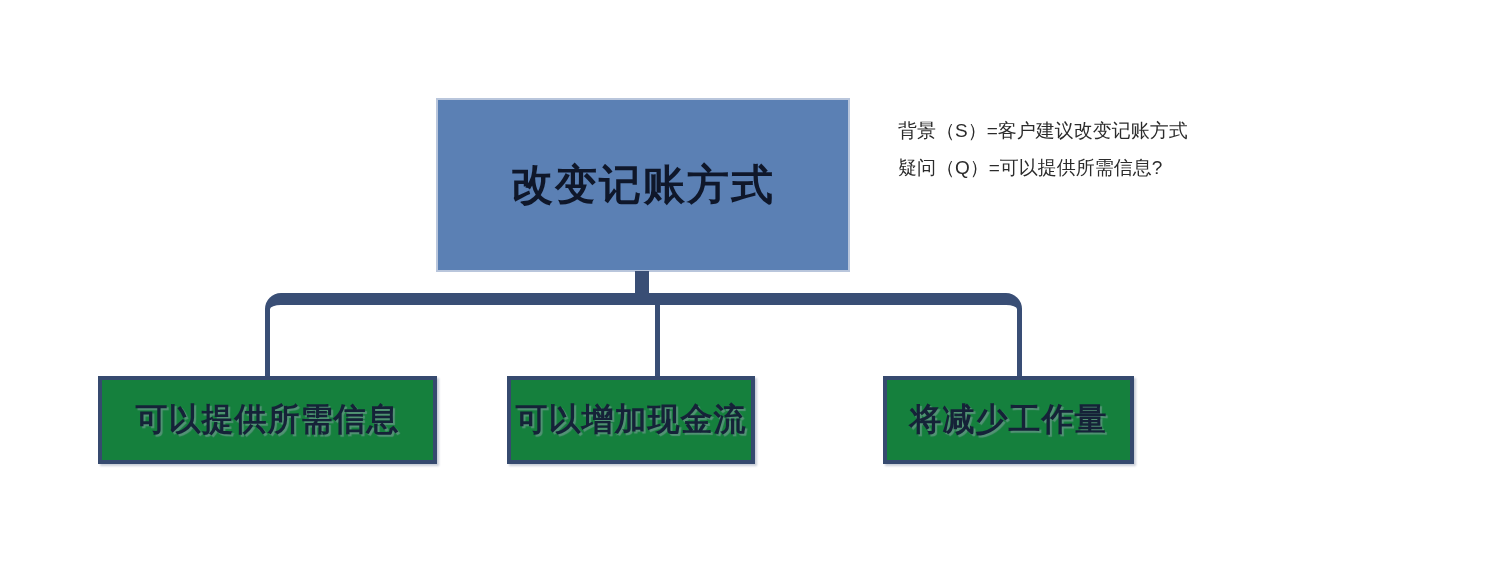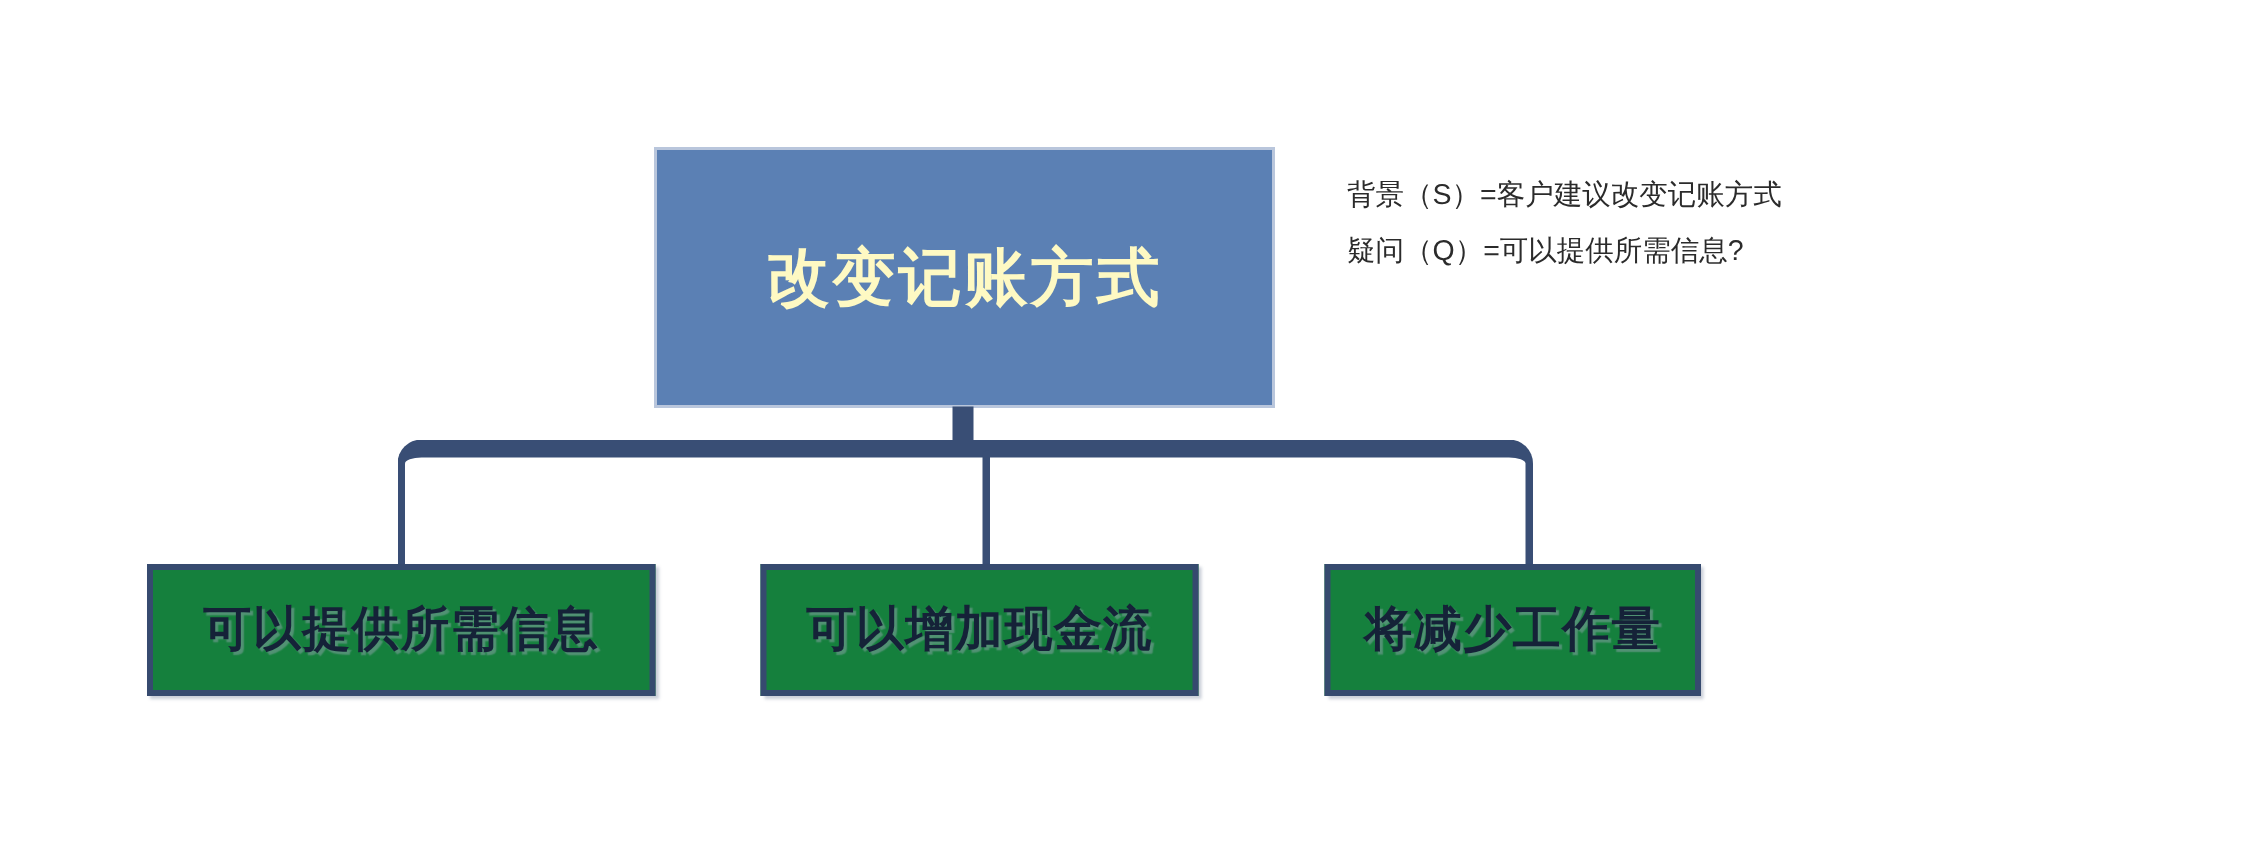--- a/index.html
+++ b/index.html
@@ -18,21 +18,21 @@
     left: 436px; top: 98px;
     width: 414px; height: 174px;
     background: #5b80b4;
     border: 2px solid #b9c6dc;
     box-sizing: border-box;
     display: flex;
     flex-direction: column;
     align-items: center;
     justify-content: center;
     text-align: center;
-    color: #fef9c3;
+    color: #0f172a;
     font-size: 42px;
     font-weight: bold;
     line-height: 54px;
     letter-spacing: 2px;
   }
 
   
   .conn { position: absolute; background: #394e75; }
   .conn-stub {
     left: 635px; top: 271px;
@@ -69,21 +69,21 @@
     justify-content: center;
     text-align: center;
     color: #152238;
     font-size: 32px;
     font-weight: bold;
     letter-spacing: 1px;
     box-shadow: 2px 2px 2px rgba(120, 132, 158, 0.4);
     text-shadow: 2px 2px 1px rgba(160, 168, 186, 0.45);
   }
   .child-1 { left: 98px;  width: 339px; }
-  .child-2 { left: 507px; width: 292px; }
+  .child-2 { left: 507px; width: 248px; }
   .child-3 { left: 883px; width: 251px; }
 
   
   .annotation {
     position: absolute;
     left: 898px; top: 112px;
     color: #2b2b2b;
     font-size: 19px;
     line-height: 37px;
     white-space: nowrap;

